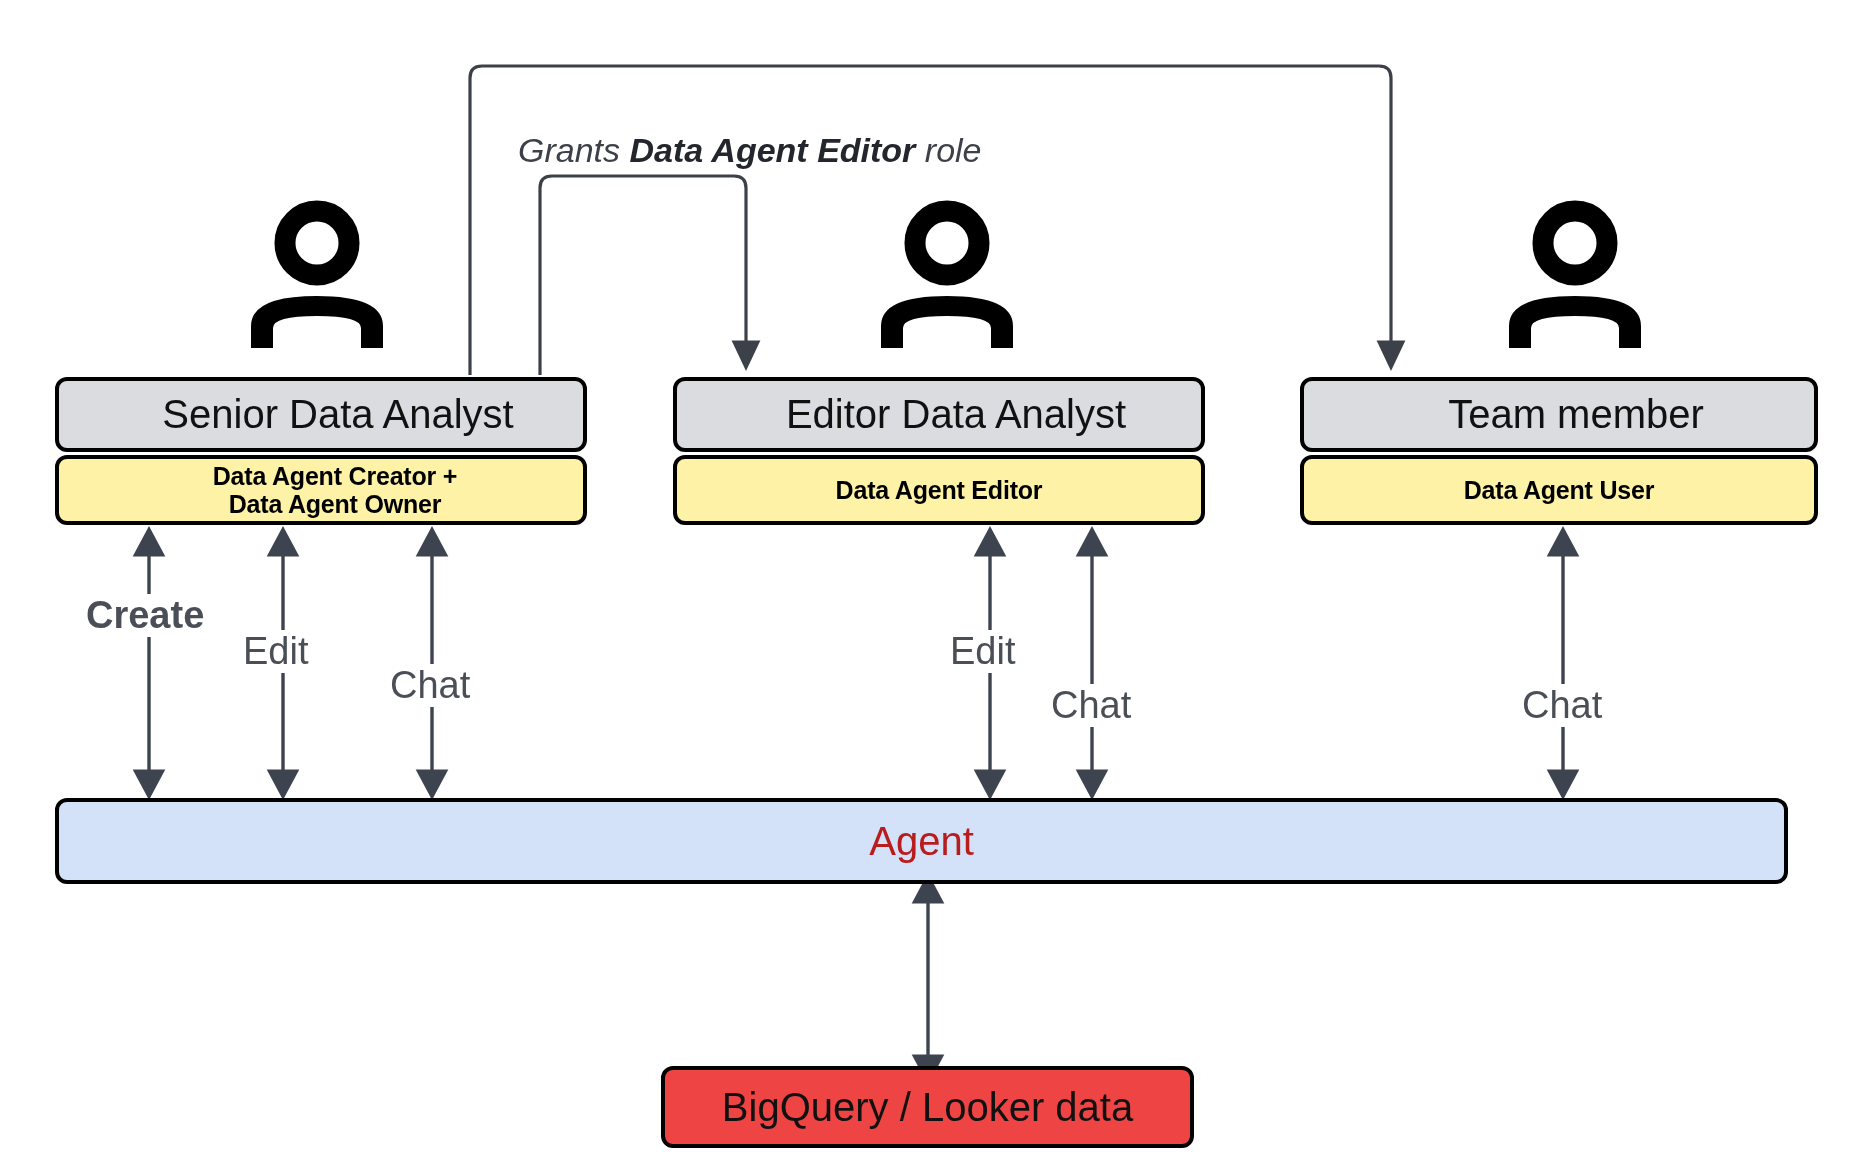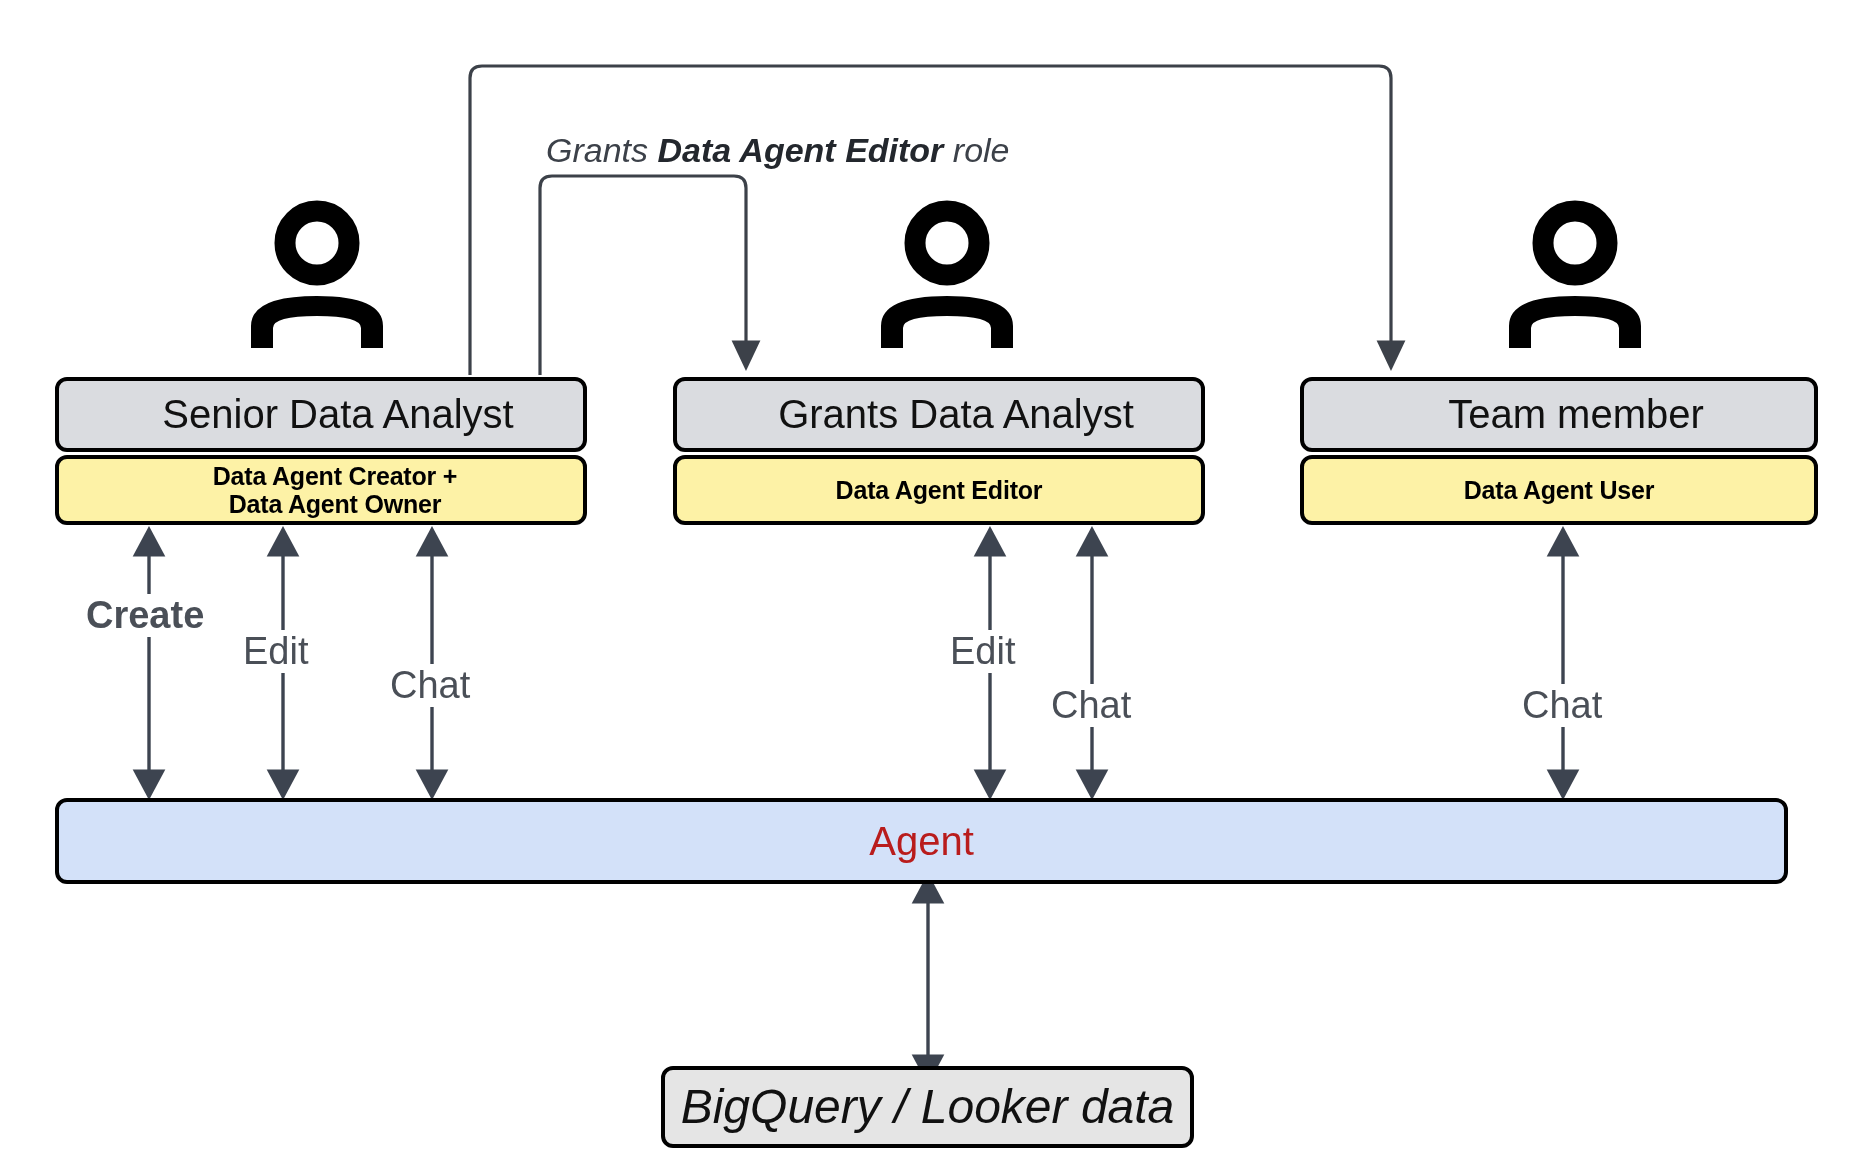--- a/index.html
+++ b/index.html
@@ -47,24 +47,23 @@
     font-weight: bold;
     color: #000000;
     letter-spacing: -0.2px;
   }
   .agent-bar {
     background: #d3e1f9;
     font-size: 40px;
     color: #b91c1c;
   }
   .data-box {
-    background: #e5e5e5;
-    font-size: 48px;
+    background: #ef4444;
+    font-size: 40px;
     color: #111111;
-    font-style: italic;
   }
   .edge-label {
     position: absolute;
     font-size: 38px;
     color: #4a4f57;
     white-space: nowrap;
     background: #ffffff;
     padding: 0 4px;
   }
   .grant-label {
@@ -151,36 +150,36 @@
     </svg>
   </div>
   <div class="person" style="left:1495px; top:198px;">
     <svg width="160" height="150" viewBox="0 0 160 150" aria-hidden="true">
       <circle cx="80" cy="45" r="32" fill="none" stroke="#000" stroke-width="21"></circle>
       <path d="M14 150 L14 128 Q14 98 80 98 Q146 98 146 128 L146 150 L124 150 L124 130 Q124 118 80 118 Q36 118 36 130 L36 150 Z" fill="#000"></path>
     </svg>
   </div>
 
 
-  <div class="grant-label" style="left:546px; top:131px;">
+  <div class="grant-label" style="left:518px; top:131px;">
     <span>Grants </span><b>Data Agent Editor</b><span> role</span>
   </div>
 
   <div class="node role-title" style="left:55px; top:377px; width:532px; height:75px;">
     <span>Senior Data Analyst</span>
   </div>
   <div class="node role-perm" style="left:55px; top:455px; width:532px; height:70px;padding-left:28px;">
     <span>
       <span>Data Agent Creator +</span><br>
       <span>Data Agent Owner</span>
     </span>
   </div>
 
   <div class="node role-title" style="left:673px; top:377px; width:532px; height:75px;">
-    <span>Grants Data Analyst</span>
+    <span>Editor Data Analyst</span>
   </div>
   <div class="node role-perm" style="left:673px; top:455px; width:532px; height:70px;">
     <span>Data Agent Editor</span>
   </div>
 
   <div class="node role-title" style="left:1300px; top:377px; width:518px; height:75px;">
     <span>Team member</span>
   </div>
   <div class="node role-perm" style="left:1300px; top:455px; width:518px; height:70px;">
     <span>Data Agent User</span>

